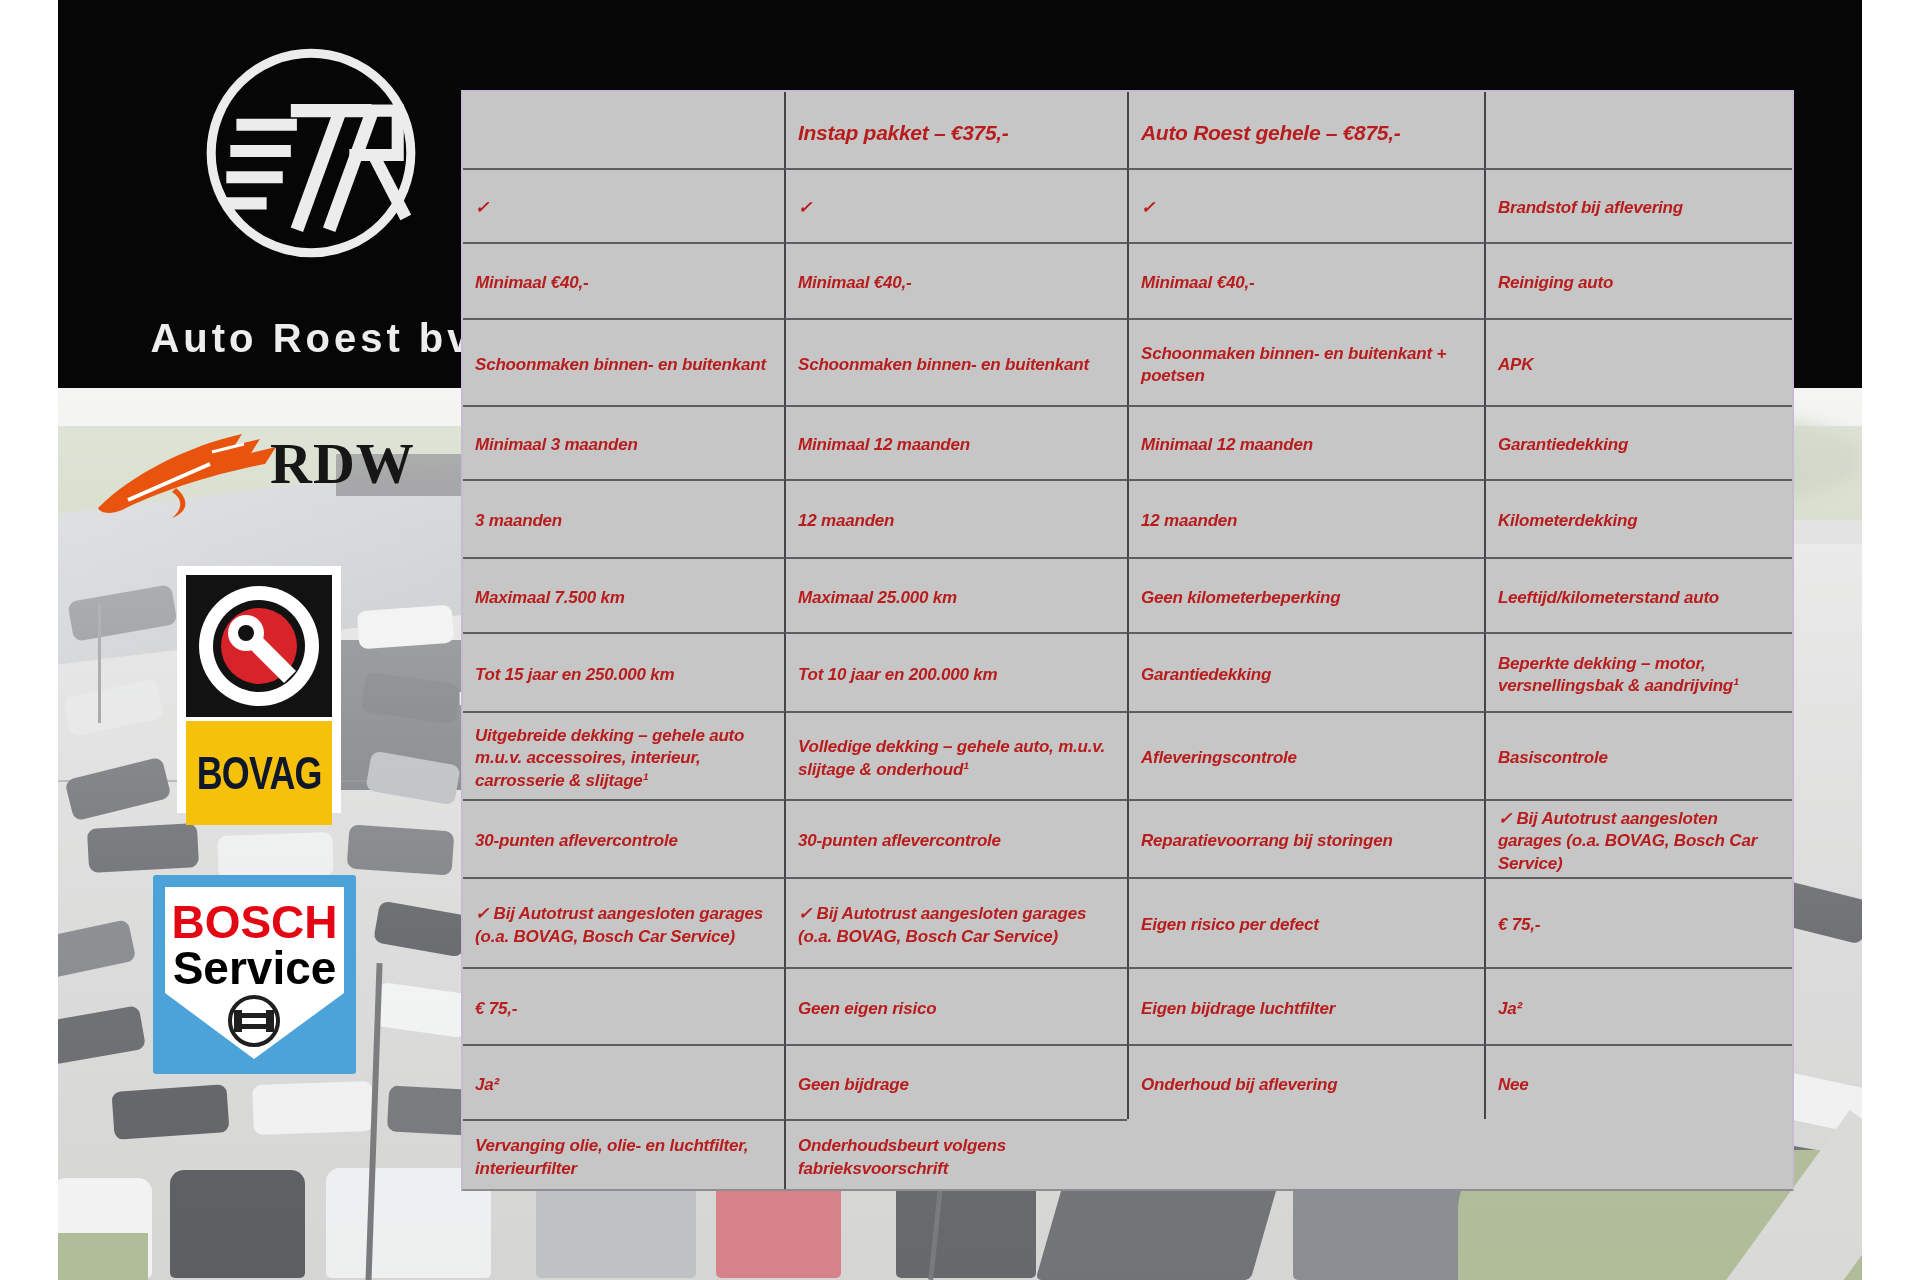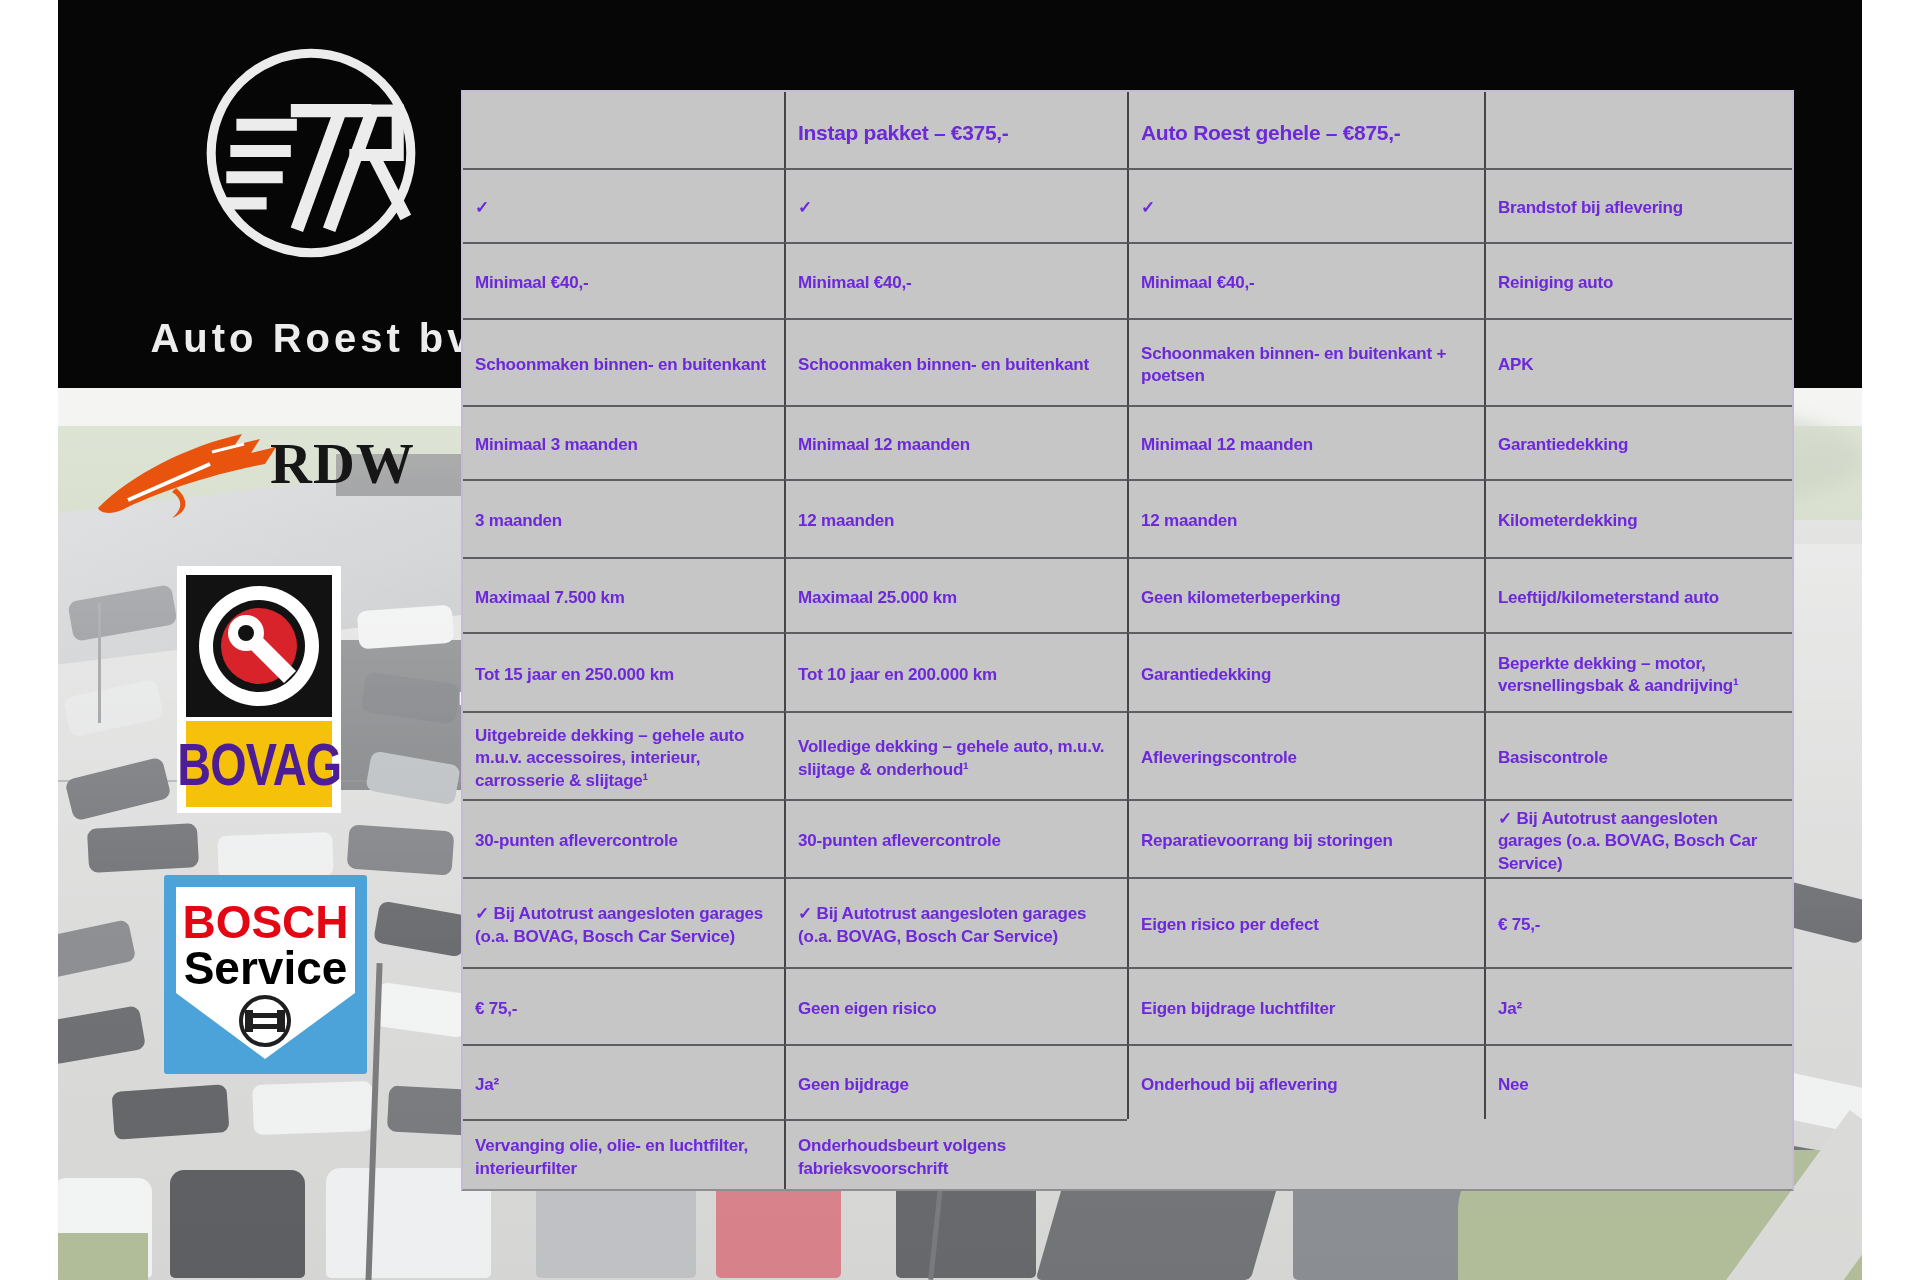--- a/index.html
+++ b/index.html
@@ -39,39 +39,39 @@
                    rgba(255,255,255,.33) 62%,rgba(255,255,255,.30) 100%);}
 
   
   .rdw{position:absolute;left:92px;top:412px;width:320px;height:112px;}
   .rdw svg{position:absolute;left:0;top:0;}
   .rdw-text{position:absolute;left:178px;top:18px;font-family:"Liberation Serif",serif;
             font-weight:700;font-size:58px;color:#161616;letter-spacing:1px;}
 
   .bovag{position:absolute;left:177px;top:566px;width:164px;height:247px;background:#ffffff;
          box-sizing:border-box;padding:9px;}
-  .bovag-text{width:146px;height:86px;background:#f5c10a;display:flex;align-items:center;justify-content:center;
-              color:#4c1d95;font-size:60px;font-weight:700;transform-origin:center;}
+  .bovag-text{width:146px;height:104px;background:#f5c10a;display:flex;align-items:center;justify-content:center;
+              color:#0f172a;font-size:46px;font-weight:700;transform-origin:center;}
   .bovag-text span{display:inline-block;transform:scaleX(.78);letter-spacing:-1px;}
 
-  .bosch{position:absolute;left:164px;top:875px;width:203px;height:199px;background:#4ba3d9;border-radius:3px;}
+  .bosch{position:absolute;left:153px;top:875px;width:203px;height:199px;background:#4ba3d9;border-radius:3px;}
   .bosch svg{position:absolute;left:0;top:0;}
   .bosch-line1{position:absolute;left:0;top:20px;width:100%;text-align:center;color:#e30613;
                font-size:46px;font-weight:700;letter-spacing:0px;}
   .bosch-line2{position:absolute;left:0;top:66px;width:100%;text-align:center;color:#000000;
                font-size:46px;font-weight:700;}
 
   
   .pkg-table{position:absolute;left:461px;top:90px;width:1333px;box-sizing:border-box;
              background:#c6c6c7;border:2px solid #c6bcd1;border-bottom-color:#8e8e92;
              display:grid;grid-template-columns:322fr 344fr 358fr 309fr;
              grid-template-rows:76px 74px 76px 87px 74px 78px 75px 79px 88px 78px 90px 77px 75px 70px;}
   .cell{box-sizing:border-box;display:flex;align-items:center;padding:6px 10px 1px 12px;
-        color:#6d28d9;font-weight:700;font-size:17px;line-height:1.32;letter-spacing:-0.2px;
-        border-top:2px solid #5e5e62;border-left:2px solid #454549;background:#c6c6c7;}
+        color:#b91c1c;font-weight:700;font-size:17px;line-height:1.32;letter-spacing:-0.2px;
+        border-top:2px solid #5e5e62;border-left:2px solid #454549;background:#c6c6c7;font-style:italic;}
   .cell:nth-child(-n+4){border-top:none;}
   .cell:nth-child(4n+1){border-left:none;}
   .cell.hdr{font-size:21px;letter-spacing:-0.3px;}
 </style>
 </head>
 <body>
 
 <div class="canvas">
 
   <div class="photo">

